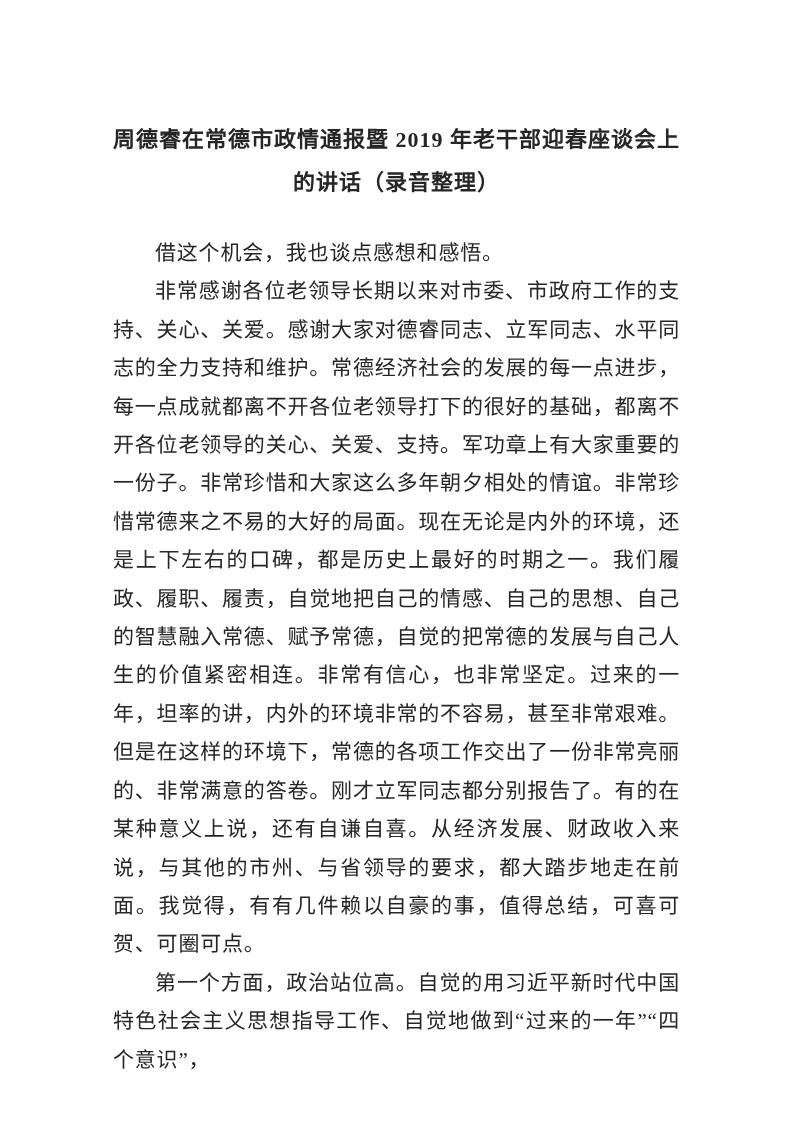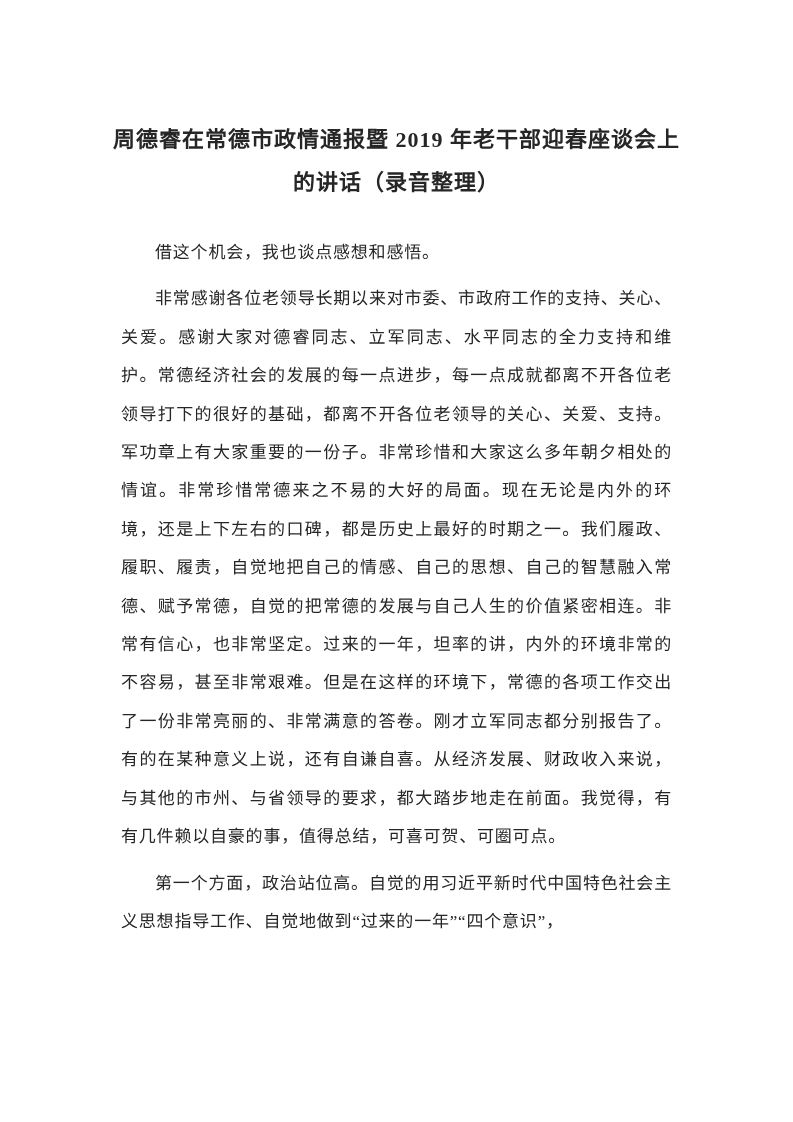--- a/index.html
+++ b/index.html
@@ -25,27 +25,27 @@
   }
   .doc-title {
     font-size: 22px;
     font-weight: bold;
     line-height: 43px;
     text-align: center;
     letter-spacing: 1px;
     margin: 0 0 30px 0;
   }
   .body-text p {
-    font-size: 17px;
+    font-size: 21px;
     line-height: 38.4px;
     letter-spacing: 0.8px;
     text-align: justify;
     text-justify: inter-ideograph;
     text-indent: 2em;
-    margin: 8px;
+    margin: 0;
     word-break: break-all;
   }
 </style>
 </head>
 <body>
 
 <div class="page">
   <div class="content">
     <h1 class="doc-title">周德睿在常德市政情通报暨 2019 年老干部迎春座谈会上的讲话（录音整理）</h1>
     <div class="body-text">

